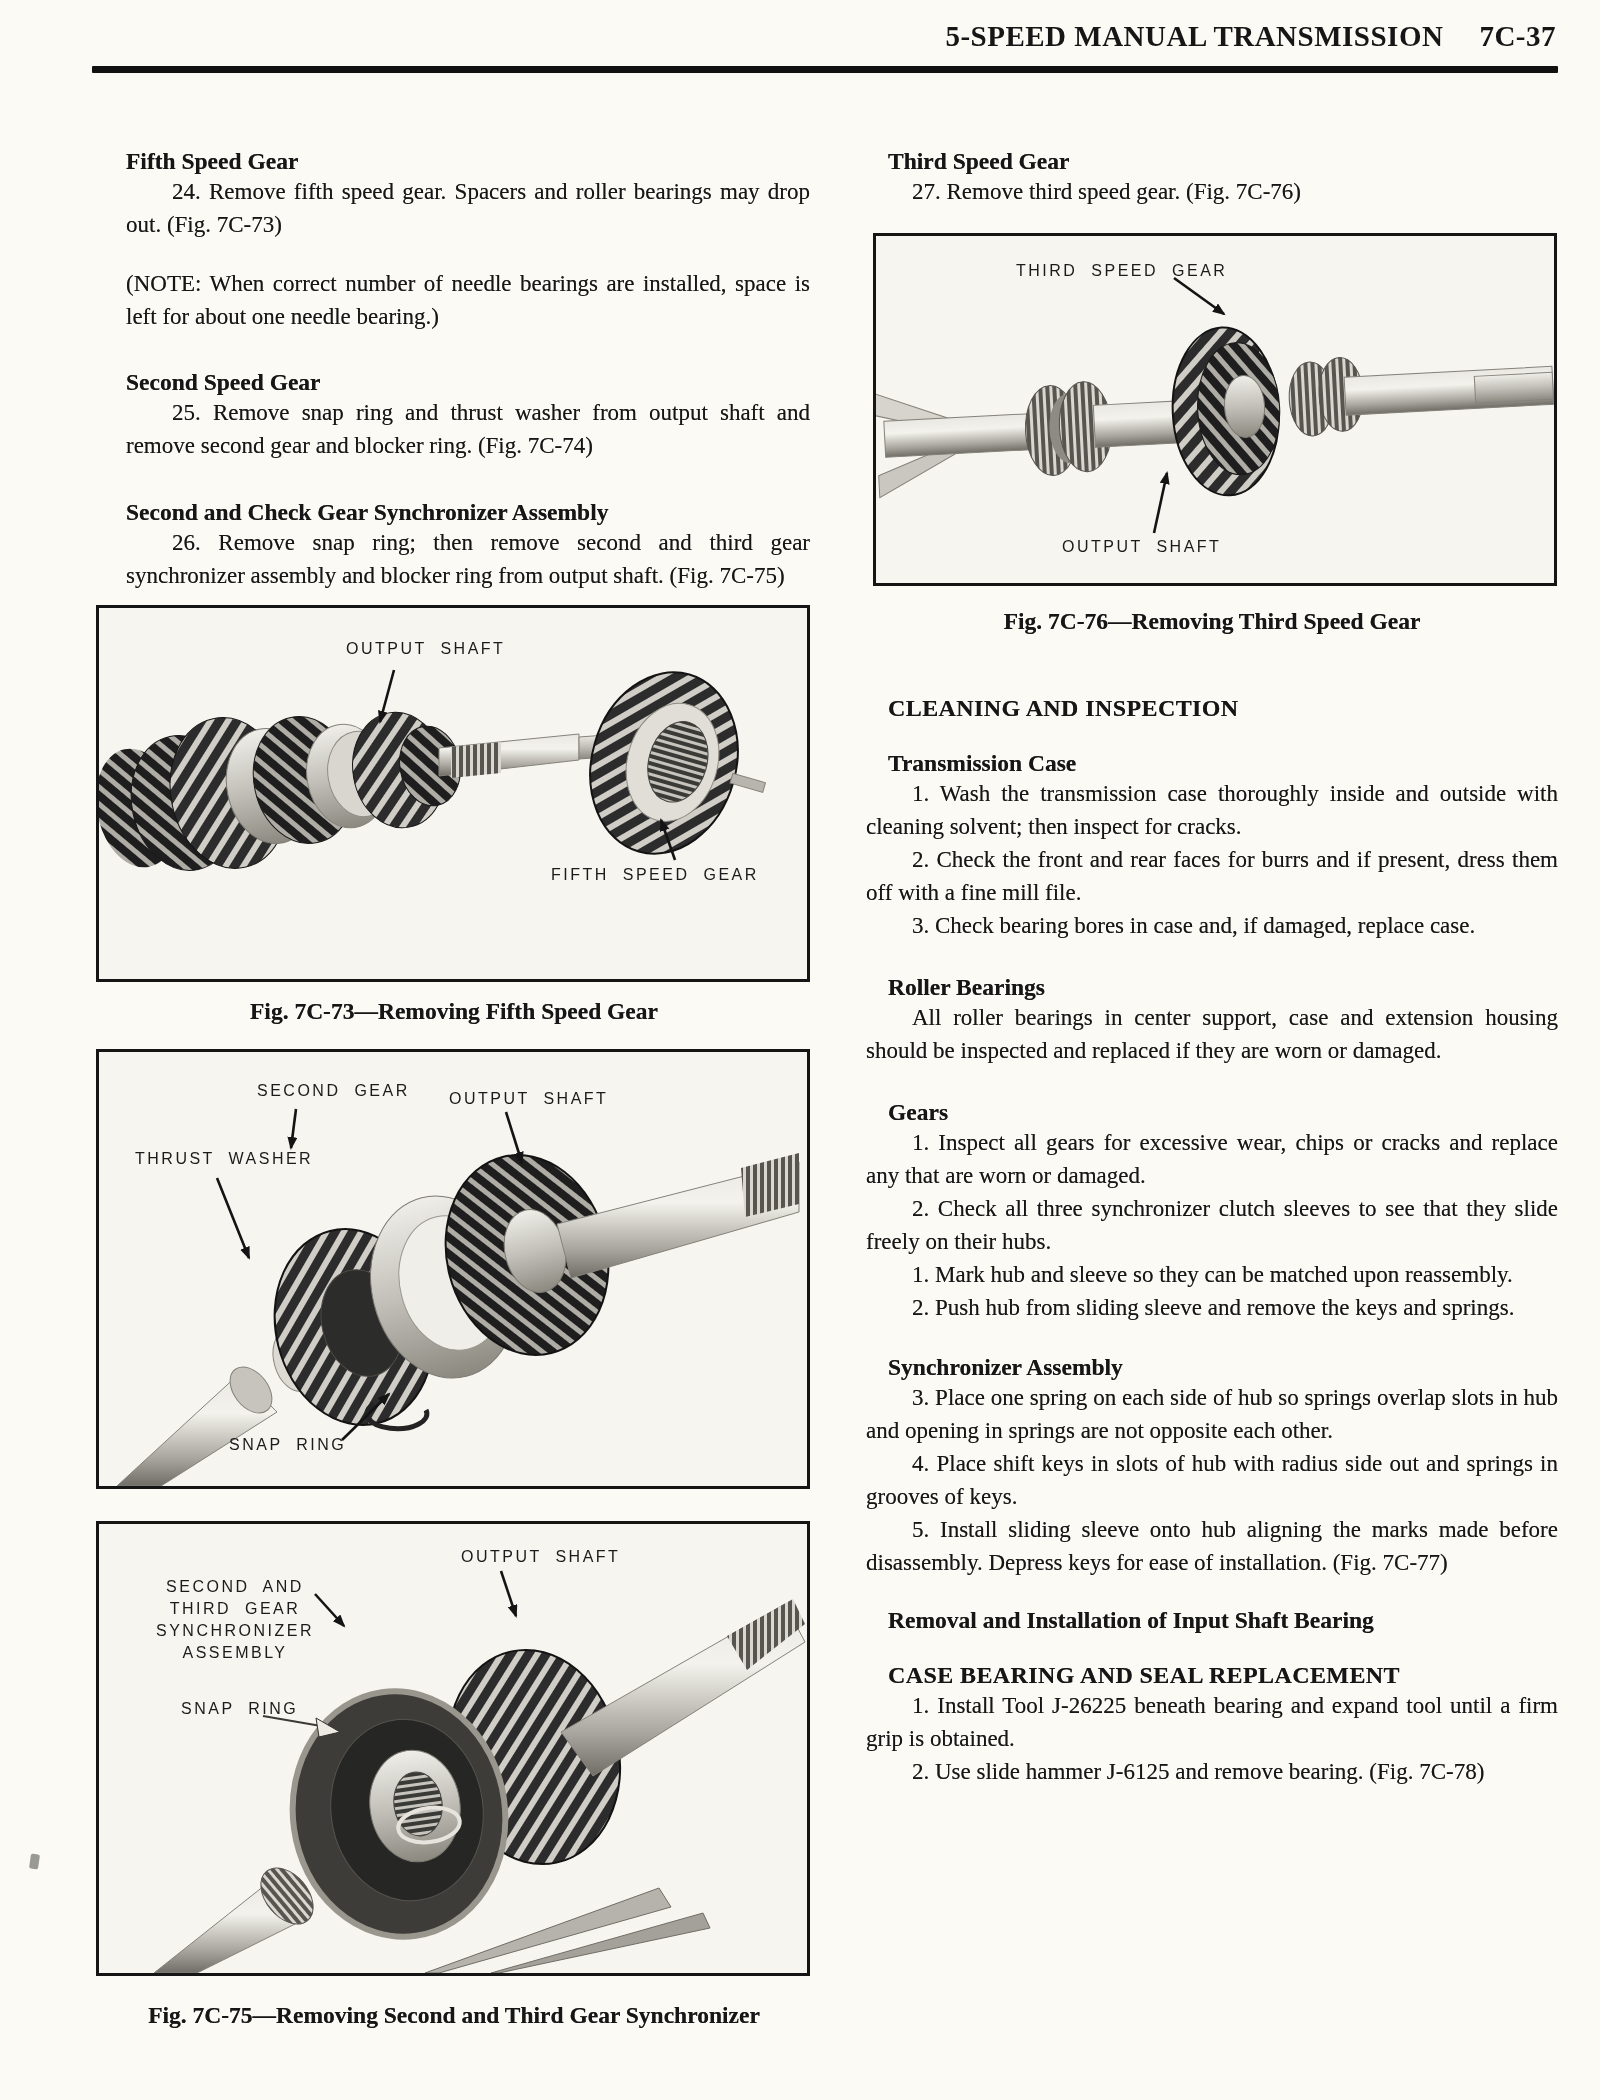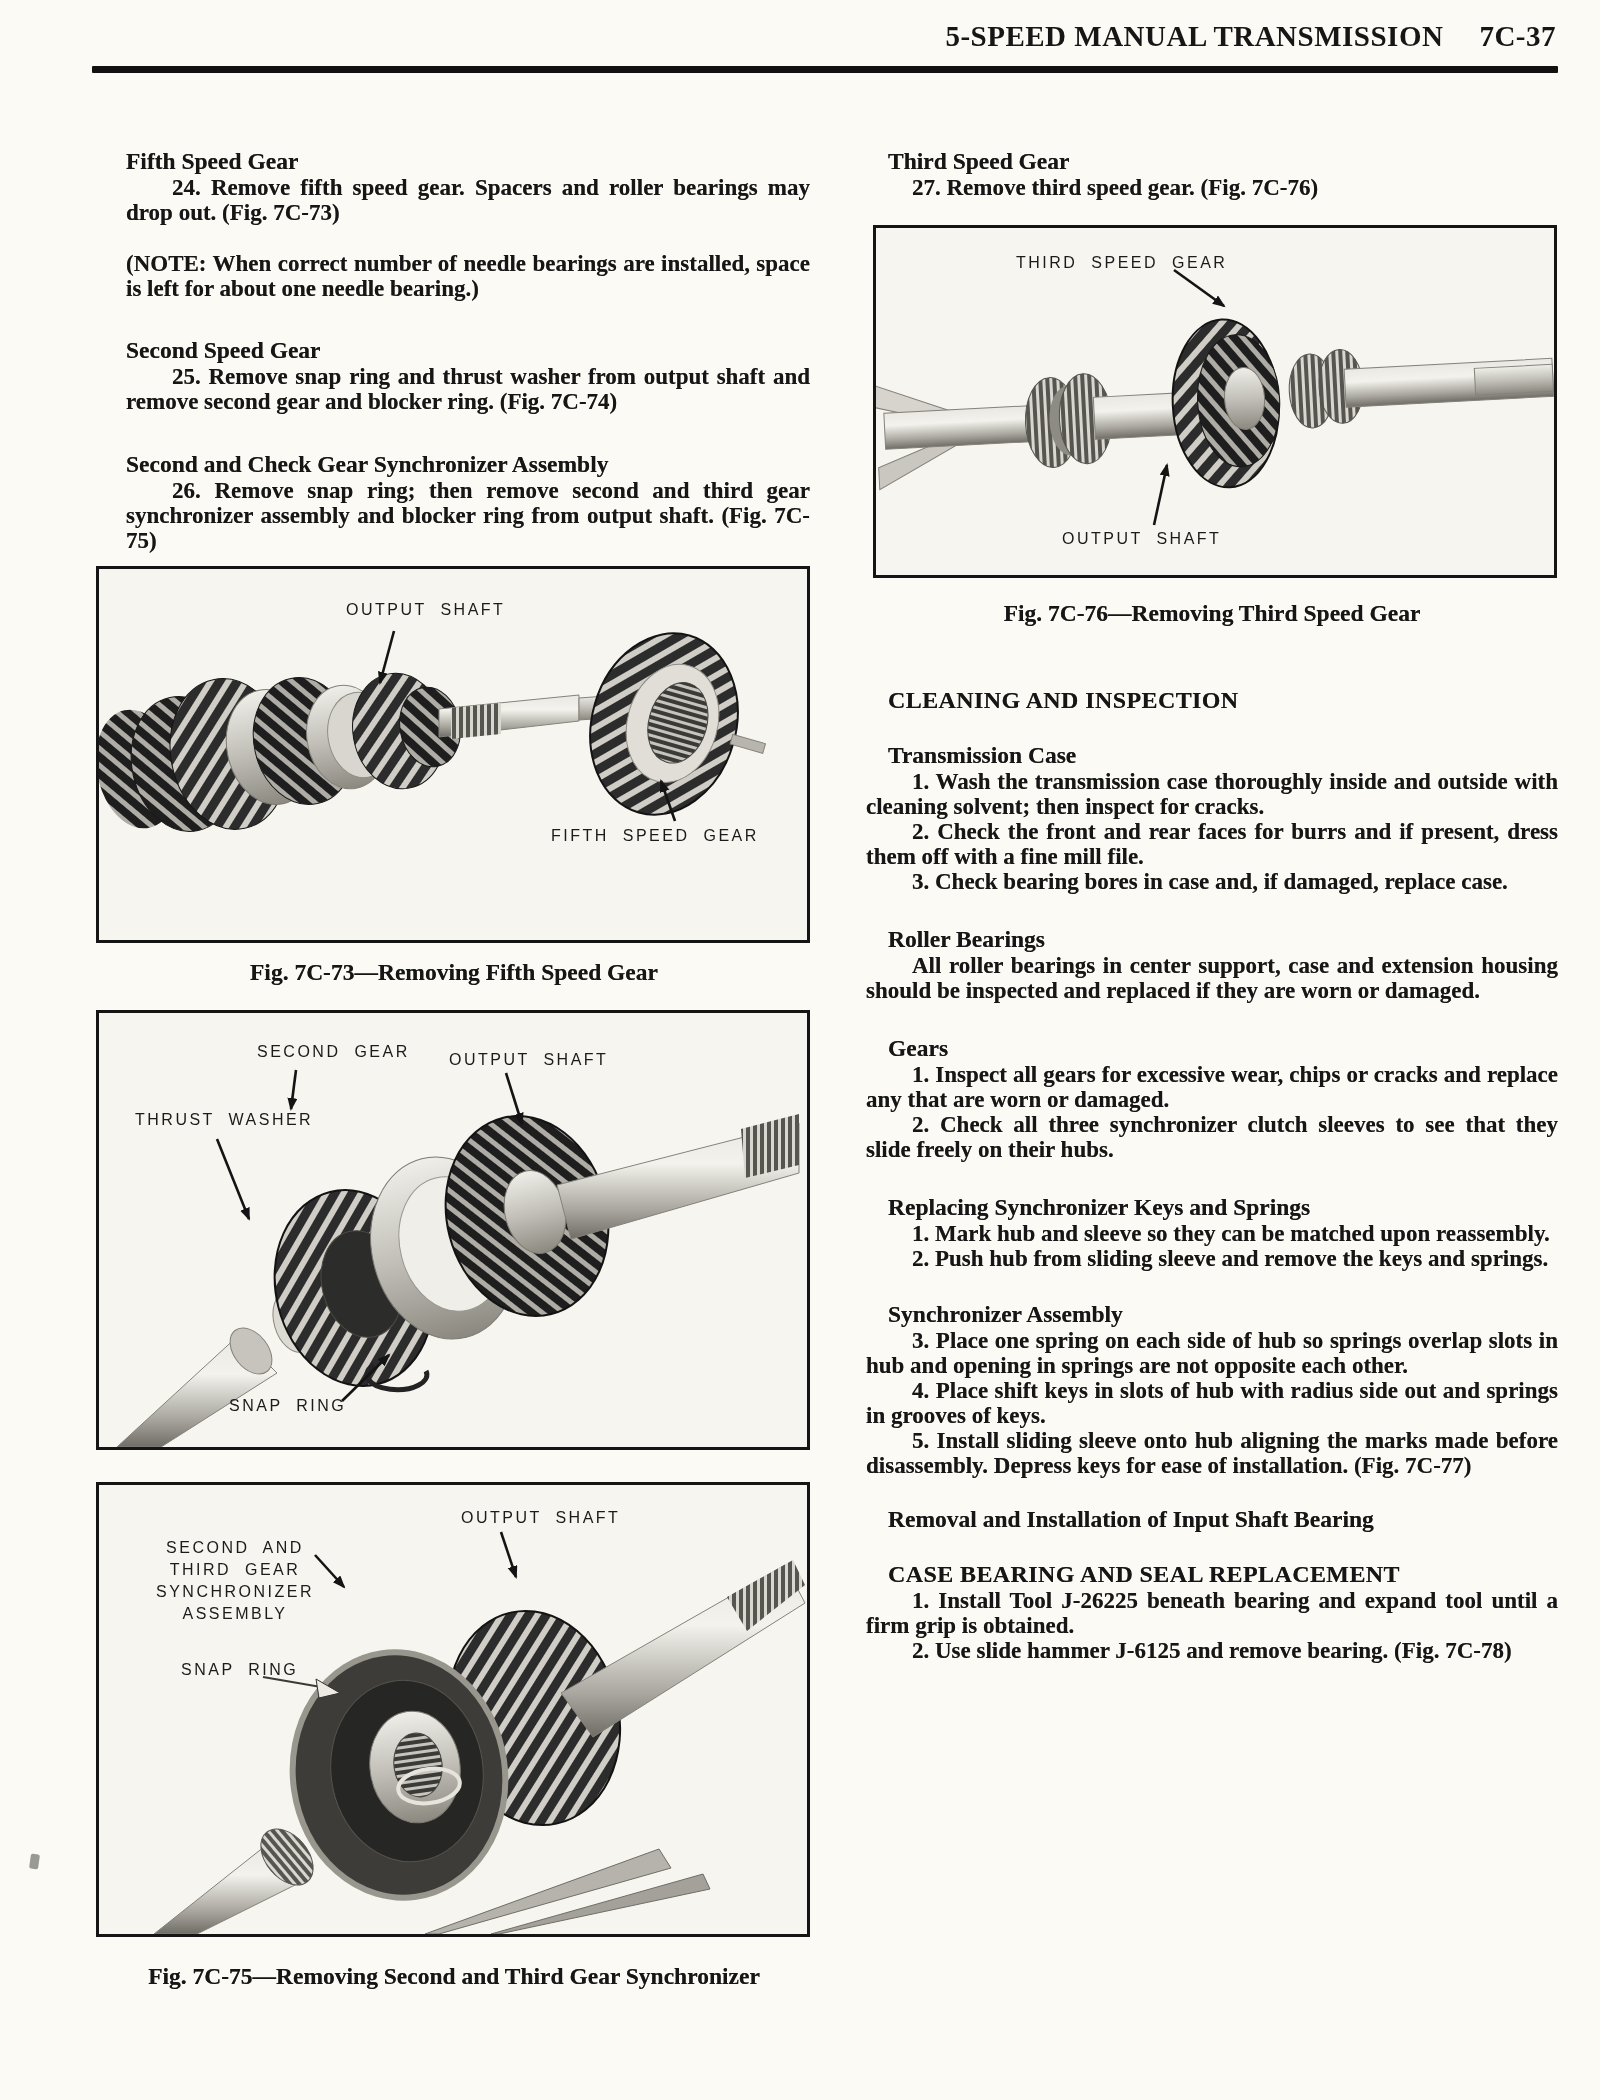--- a/index.html
+++ b/index.html
@@ -13,22 +13,22 @@
        letter-spacing:.5px;white-space:nowrap;}
   .hdr .pg{margin-left:36px;}
   .rule{position:absolute;left:92px;top:66px;width:1466px;height:7px;background:#111;
         border-radius:1px;}
 
   
   .col{position:absolute;top:0;}
   .col.left{left:96px;width:716px;}
   .col.right{left:866px;width:692px;}
 
-  .bp{font-size:23px;line-height:25px;text-align:justify;margin:0 2px 0 30px;
-      text-shadow:0 0 .4px rgba(0,0,0,.5);font-weight:bold;}
+  .bp{font-size:23px;line-height:33px;text-align:justify;margin:0 2px 0 30px;
+      text-shadow:0 0 .4px rgba(0,0,0,.5);}
   .col.right .bp{margin:0;}
   .ind{text-indent:46px;}
   .sh{font-weight:bold;font-size:23.5px;line-height:27px;margin:0 0 0 30px;
       text-shadow:0 0 .4px rgba(0,0,0,.6);}
   .col.right .sh{margin-left:22px;}
   .caps{font-size:24px;letter-spacing:.4px;}
 
   .mt-note{margin-top:26px;} .mt-sec{margin-top:36px;} .mt-p{margin-top:24px;}
 
   
@@ -222,21 +222,20 @@
     <p class="bp ind">2. Check the front and rear faces for burrs and if present, dress them off with a fine mill file.</p>
     <p class="bp ind">3. Check bearing bores in case and, if damaged, replace case.</p>
 
     <h4 class="sh" style="margin-top:32px">Roller Bearings</h4>
     <p class="bp ind">All roller bearings in center support, case and extension housing should be inspected and replaced if they are worn or damaged.</p>
 
     <h4 class="sh" style="margin-top:32px">Gears</h4>
     <p class="bp ind">1. Inspect all gears for excessive wear, chips or cracks and replace any that are worn or damaged.</p>
     <p class="bp ind">2. Check all three synchronizer clutch sleeves to see that they slide freely on their hubs.</p>
 
-    <h4 class="sh" style="margin-top:32px">Replacing Synchronizer Keys and Springs</h4>
     <p class="bp ind mt-p">1. Mark hub and sleeve so they can be matched upon reassembly.</p>
     <p class="bp ind">2. Push hub from sliding sleeve and remove the keys and springs.</p>
 
     <h4 class="sh" style="margin-top:30px">Synchronizer Assembly</h4>
     <p class="bp ind">3. Place one spring on each side of hub so springs overlap slots in hub and opening in springs are not opposite each other.</p>
     <p class="bp ind">4. Place shift keys in slots of hub with radius side out and springs in grooves of keys.</p>
     <p class="bp ind">5. Install sliding sleeve onto hub aligning the marks made before disassembly. Depress keys for ease of installation. (Fig. 7C-77)</p>
 
     <h4 class="sh" style="margin-top:28px">Removal and Installation of Input Shaft Bearing</h4>
 

